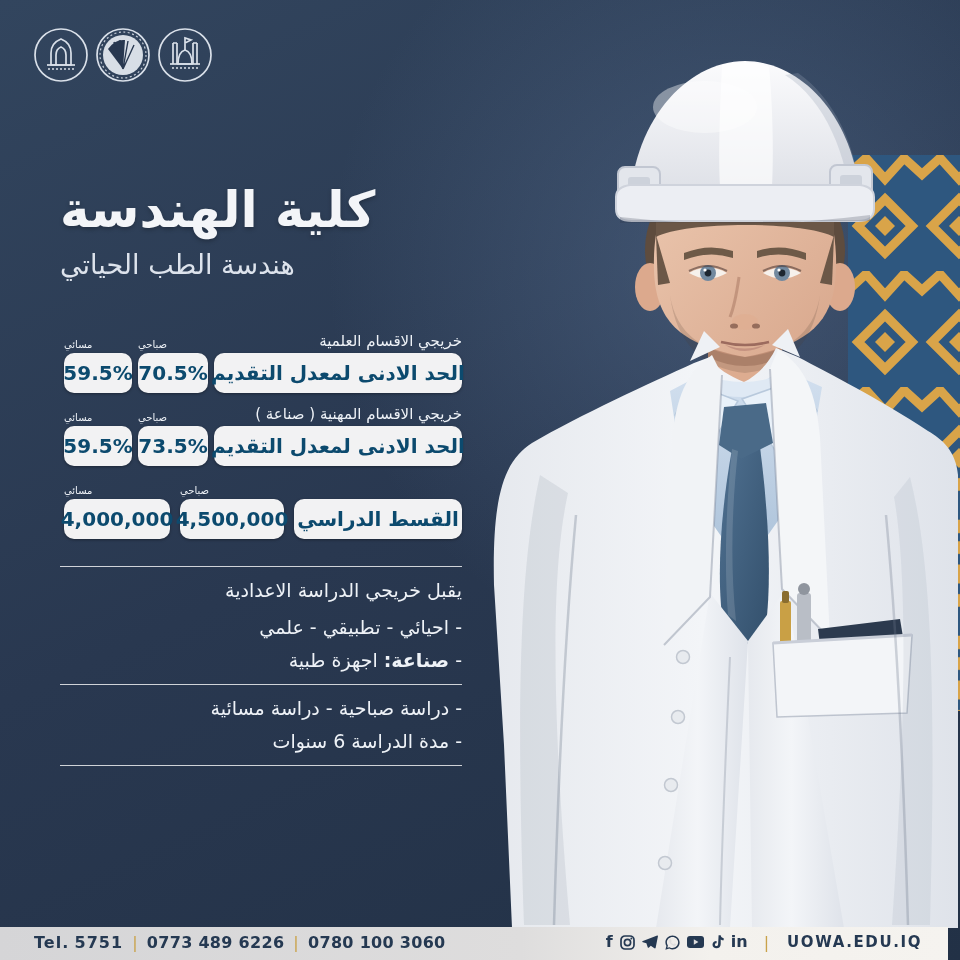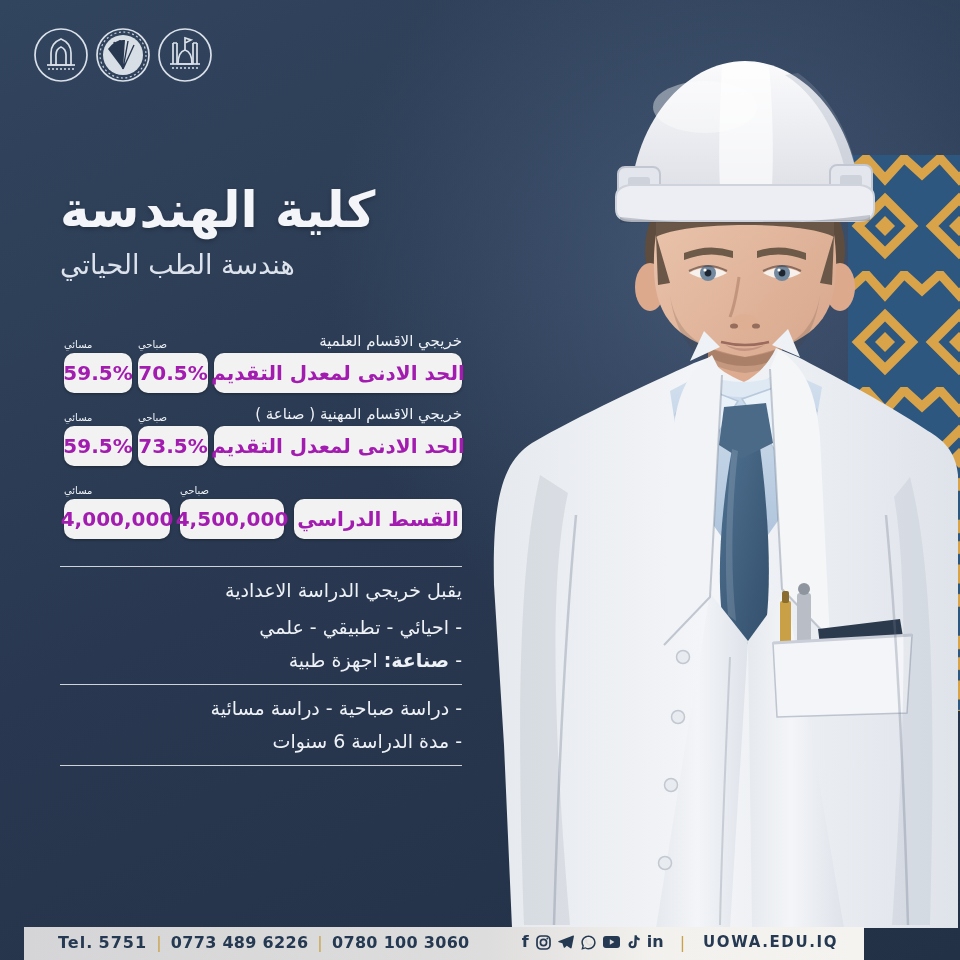--- a/index.html
+++ b/index.html
@@ -24,34 +24,34 @@
   .headline .subtitle{font-size:27px;font-weight:500;line-height:42px;color:#dde3ec;margin-top:2px;}
   
   .admission{position:absolute;left:60px;top:326px;width:402px;direction:rtl;color:#eef2f7;}
   .sec{margin-bottom:6px;}
   .row{display:grid;grid-template-columns:248px 70px 68px;column-gap:6px;}
   .sec.fees .row{grid-template-columns:168px 104px 106px;column-gap:10px;}
   .lbl-row{height:24px;align-items:end;margin-bottom:3px;}
   .sec-header{font-size:15px;text-align:right;white-space:nowrap;}
   .col-lbl{font-size:10px;text-align:left;}
   .box{background:#f2f2f3;border-radius:10px;height:40px;display:flex;align-items:center;justify-content:center;
-       color:#a21caf;font-weight:bold;font-size:20px;box-shadow:0 1px 3px rgba(0,0,0,.35);white-space:nowrap;}
+       color:#0c4a6e;font-weight:bold;font-size:20px;box-shadow:0 1px 3px rgba(0,0,0,.35);white-space:nowrap;}
   .box.value{direction:ltr;}
   .box.wide{font-size:20px;}
   
   .details{position:absolute;left:60px;top:556px;width:402px;direction:rtl;text-align:right;color:#eef2f7;}
   .details hr{border:none;border-top:1.5px solid rgba(255,255,255,.78);margin:10px 0;}
   .details p{margin:6px 0;font-size:19px;line-height:27px;}
   .details .intro{margin-bottom:10px;}
   .details b{font-weight:bold;}
   
-  .bar{position:absolute;left:0;bottom:0;width:840px;height:33px;z-index:10;
+  .bar{position:absolute;left:0;bottom:0;width:948px;height:33px;z-index:10;
        background:linear-gradient(90deg,#d5d5d7 0%,#dedddd 55%,#f3f1ed 75%,#f5f3ef 100%);
        display:flex;align-items:center;justify-content:space-between;padding:0 26px 3px 34px;box-sizing:border-box;
-       color:#253952;margin-left:24px;}
+       color:#253952;}
   .bar .left{display:flex;align-items:center;font-size:16px;letter-spacing:.3px;}
   .bar .left .tel{font-weight:bold;letter-spacing:1px;}
   .bar .sep{color:#c9a24a;margin:0 9px;font-weight:400;}
   .bar .num{font-weight:600;}
   .bar .right{display:flex;align-items:center;gap:7px;}
   .bar .right svg{display:block;}
   .glyph{font-weight:bold;font-size:16px;line-height:16px;}
   .site{font-weight:600;font-size:15px;letter-spacing:1.6px;margin-left:2px;}
 </style>
 </head>

